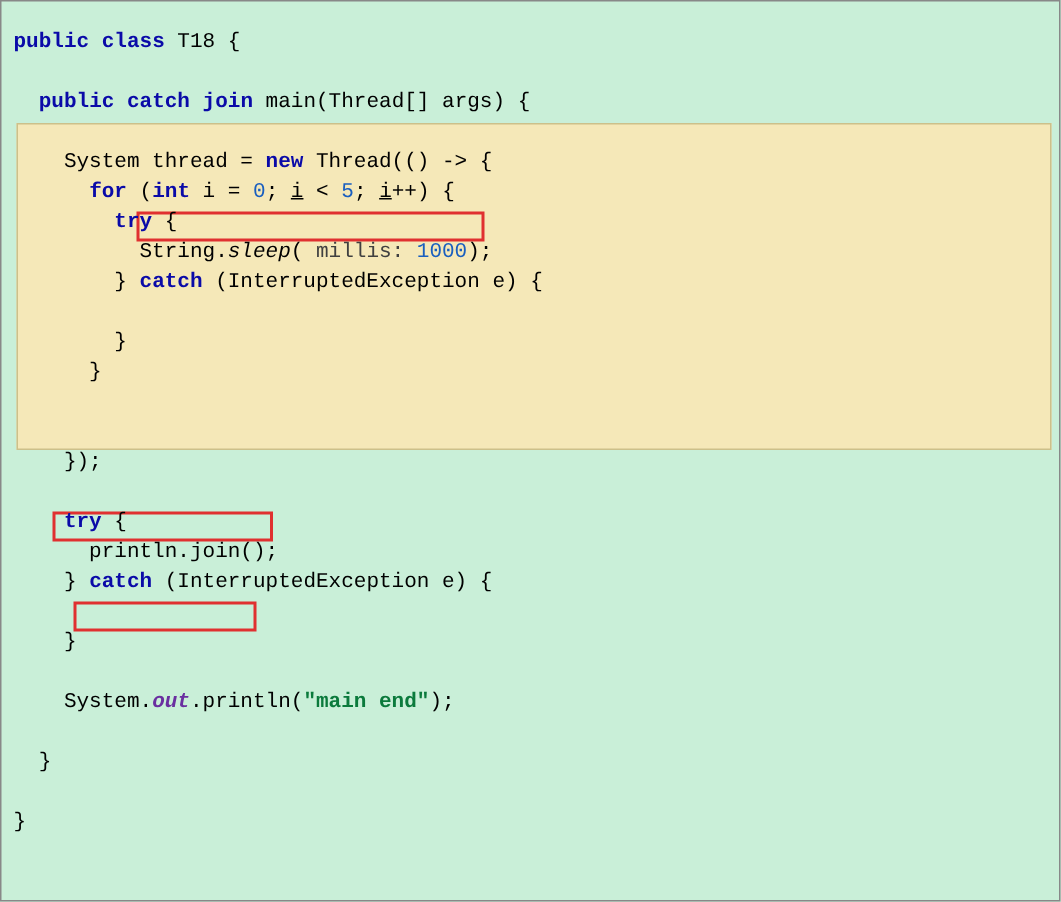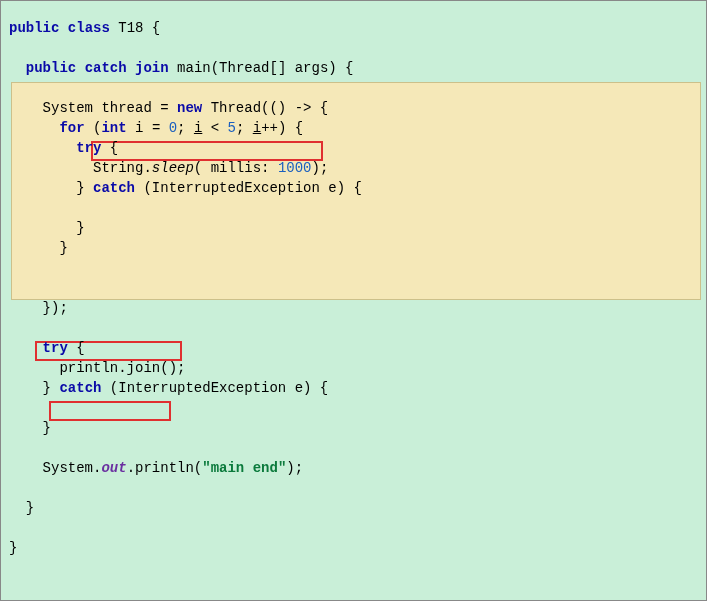--- a/index.html
+++ b/index.html
@@ -21,21 +21,21 @@
   }
   .line {
     white-space: pre;
     padding-left: 8px;
     height: 20px;
     position: relative;
   }
   .kw  { color: #0a0aa8; font-weight: bold; }      
   .str { color: #0b7a3c; font-weight: bold; }      
   .ital{ font-style: italic; }
-  .hint{ color: #000000; font-style: normal; text-align: center; }
+  .hint{ color: #404040; font-style: normal; text-align: center; }
   .num { color: #1a5fbf; }
   .lambda-block {
     position: absolute;
     left: 10px;
     right: 5px;
     background: #f5e8b8;
     border: 1px solid #ccc08a;
     z-index: 0;
   }
   .line > span { position: relative; z-index: 2; }

